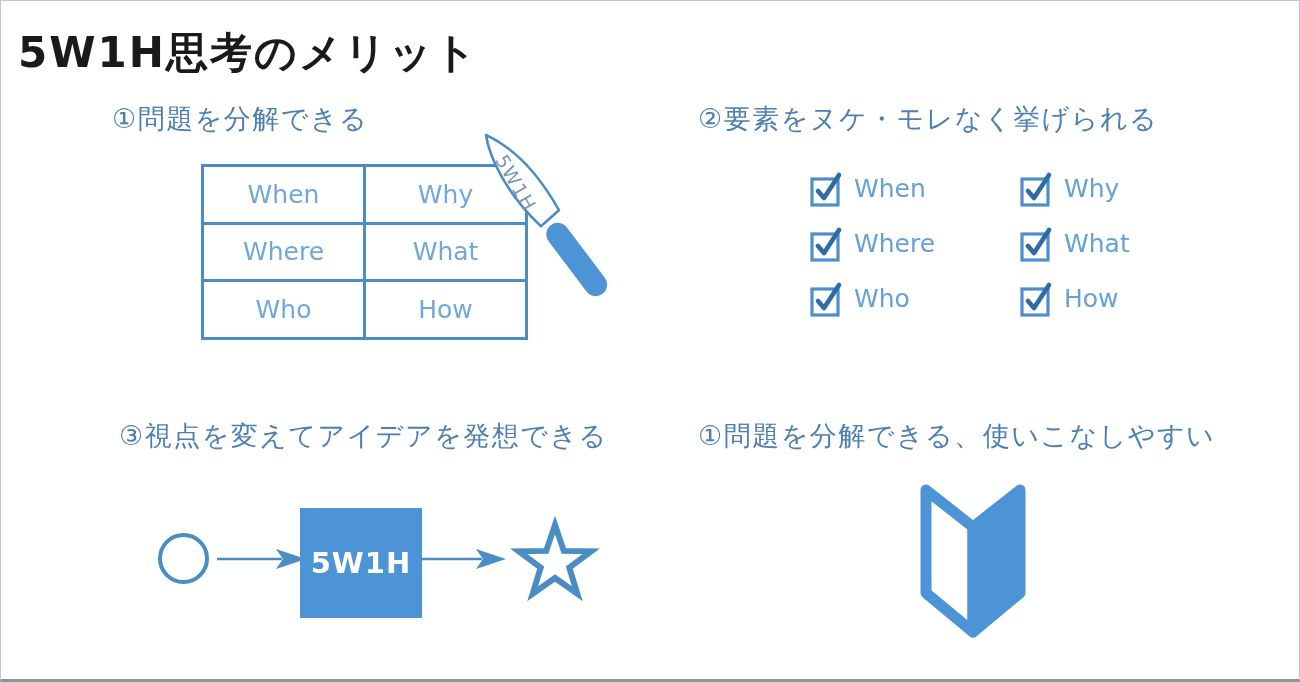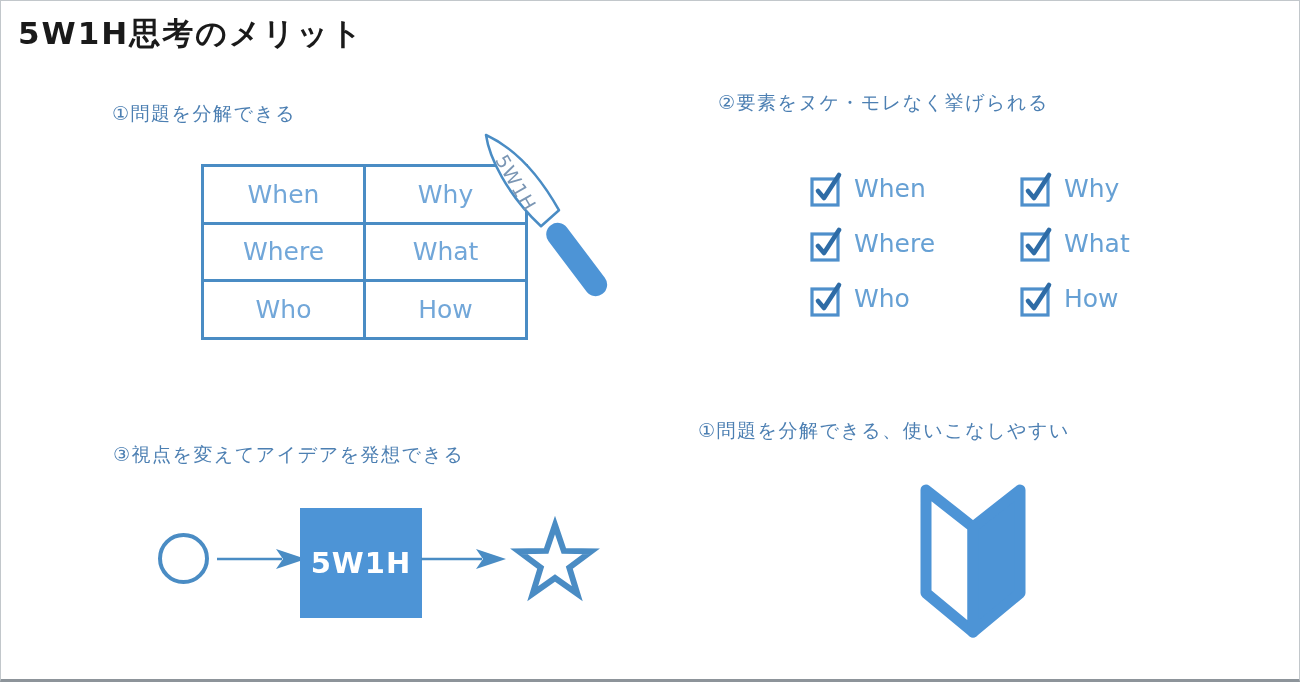--- a/index.html
+++ b/index.html
@@ -12,39 +12,39 @@
     background: #ffffff;
     border: 1px solid #c2c7cb;
     border-bottom: 3px solid #8d949a;
     font-family: "DejaVu Sans", sans-serif;
     overflow: hidden;
   }
 
   .page-title {
     position: absolute;
     left: 17px;
-    top: 12px;
-    font-size: 31px;
+    top: 24px;
+    font-size: 42px;
     font-weight: bold;
     color: #1a1a1a;
     letter-spacing: 2px;
     white-space: nowrap;
   }
 
   .sec-heading {
     position: absolute;
-    font-size: 19px;
+    font-size: 27px;
     color: #4c7fb2;
     letter-spacing: 1.5px;
     white-space: nowrap;
     text-align: right;
   }
   .h-q1 { left: 111px; top: 100px; }
-  .h-q2 { left: 697px; top: 89px; margin-left: 20px; }
-  .h-q3 { left: 112px; top: 417px; margin-top: 24px; }
+  .h-q2 { left: 697px; top: 100px; }
+  .h-q3 { left: 118px; top: 417px; }
   .h-q4 { left: 697px; top: 417px; }
 
   
   .w5-table {
     position: absolute;
     left: 200px;
     top: 163px;
     width: 327px;
     height: 176px;
     background: #4a8cc4;

